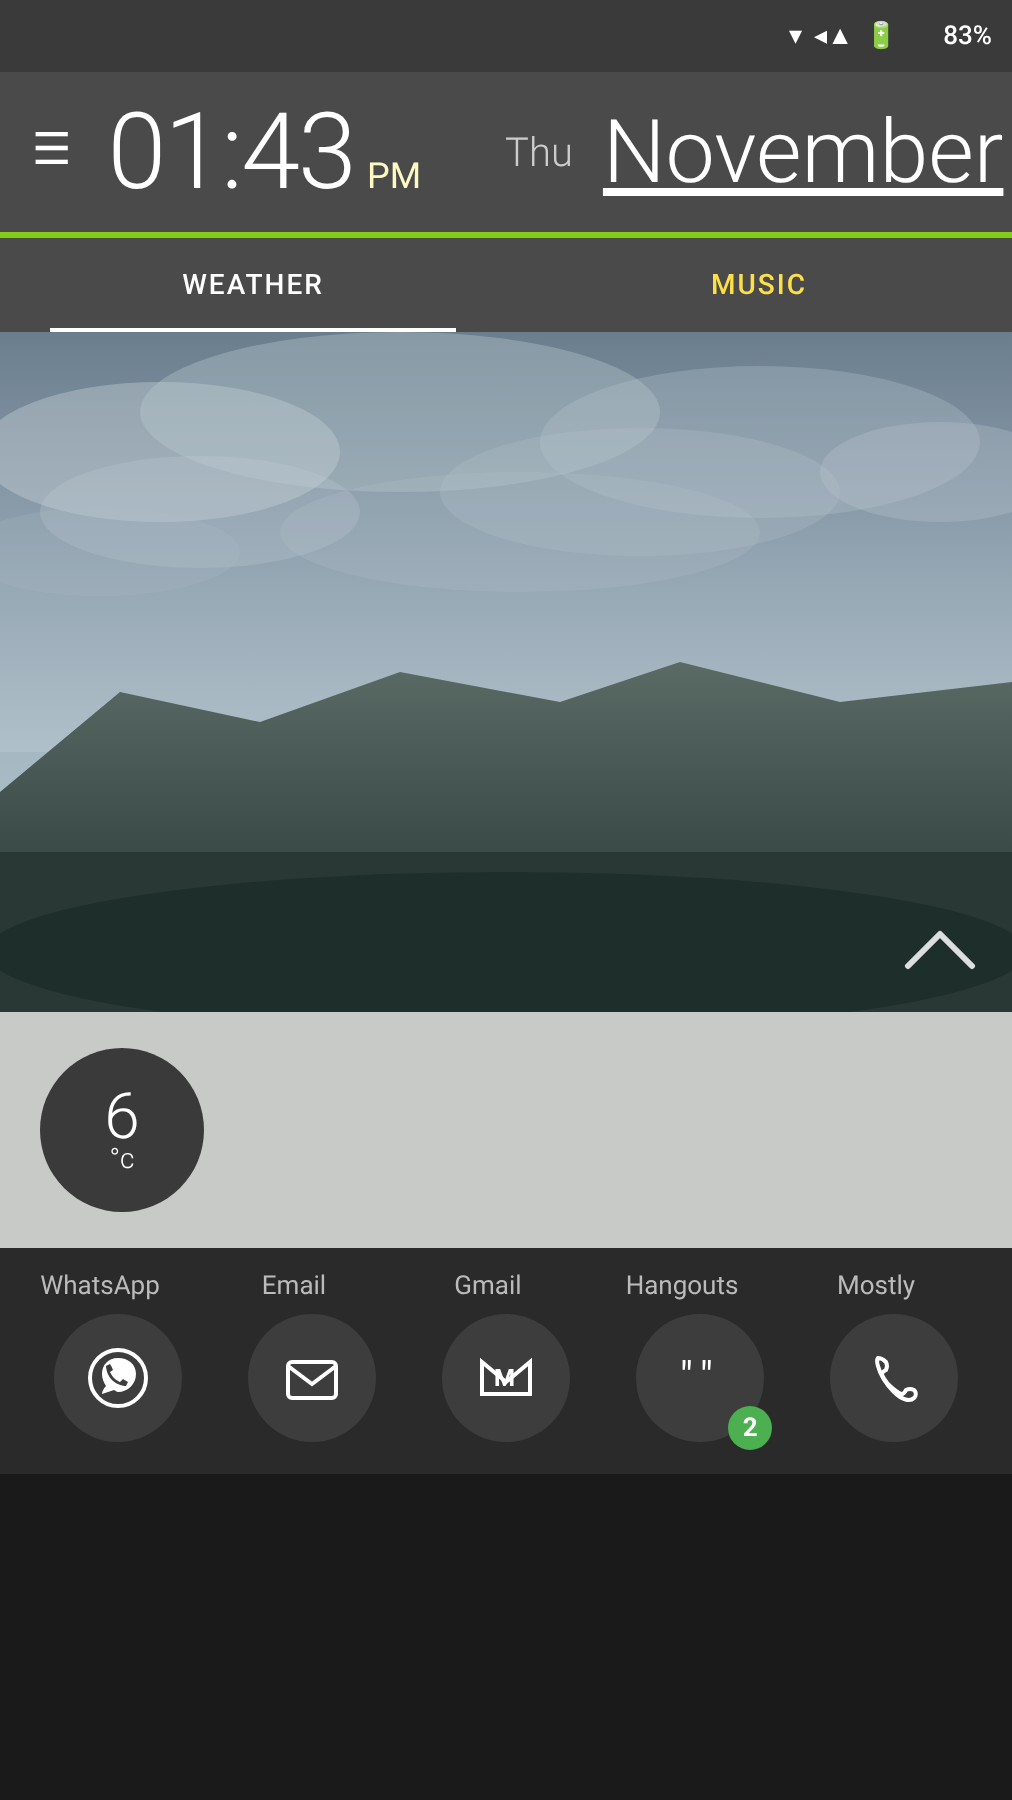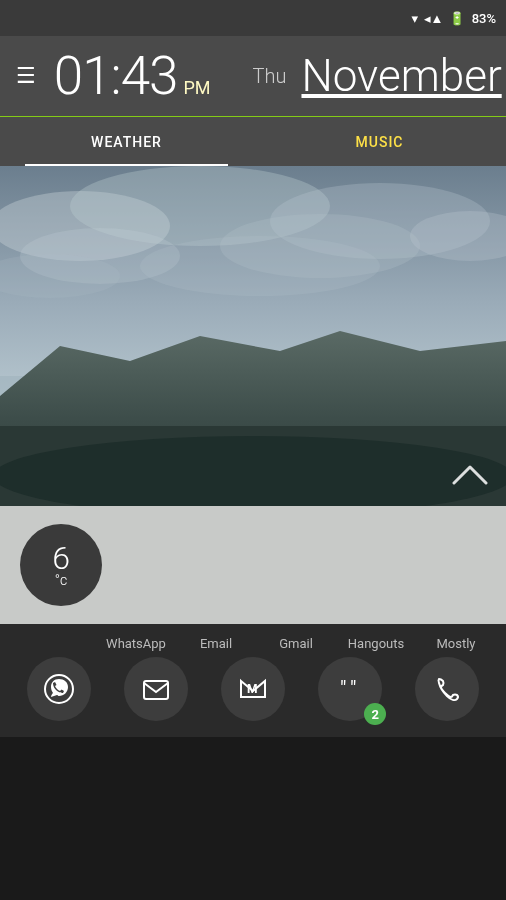--- a/index.html
+++ b/index.html
@@ -24,20 +24,21 @@
       gap: 6px;
     }
     .status-icon {
       color: #fff;
       font-size: 13px;
     }
     .battery-text {
       color: #fff;
       font-size: 13px;
       font-weight: 500;
+      margin-left: 17px;
     }
 
     
     #header-bar {
       width: 506px;
       height: 80px;
       background: #4a4a4a;
       display: flex;
       align-items: center;
       padding: 0 16px;
@@ -89,21 +90,21 @@
       font-weight: 300;
     }
 
     
     #tab-bar {
       width: 506px;
       height: 50px;
       background: #4a4a4a;
       display: flex;
       align-items: center;
-      border-top: 1px solid #84cc16;
+      border-top: 3px solid #84cc16;
     }
     .tab-item {
       flex: 1;
       height: 100%;
       display: flex;
       align-items: center;
       justify-content: center;
       cursor: pointer;
       position: relative;
     }
@@ -215,23 +216,24 @@
     }
 
     
     #app-dock {
       width: 506px;
       background: #2a2a2a;
       padding: 12px 0 16px;
     }
     .dock-labels {
       display: flex;
-      justify-content: flex-end;
+      justify-content: flex-start;
       padding: 0 10px;
       margin-bottom: 6px;
+      gap: 17px;
     }
     .dock-label {
       color: #bbb;
       font-size: 13px;
       text-align: center;
       width: 80px;
     }
     .dock-icons {
       display: flex;
       justify-content: space-around;

